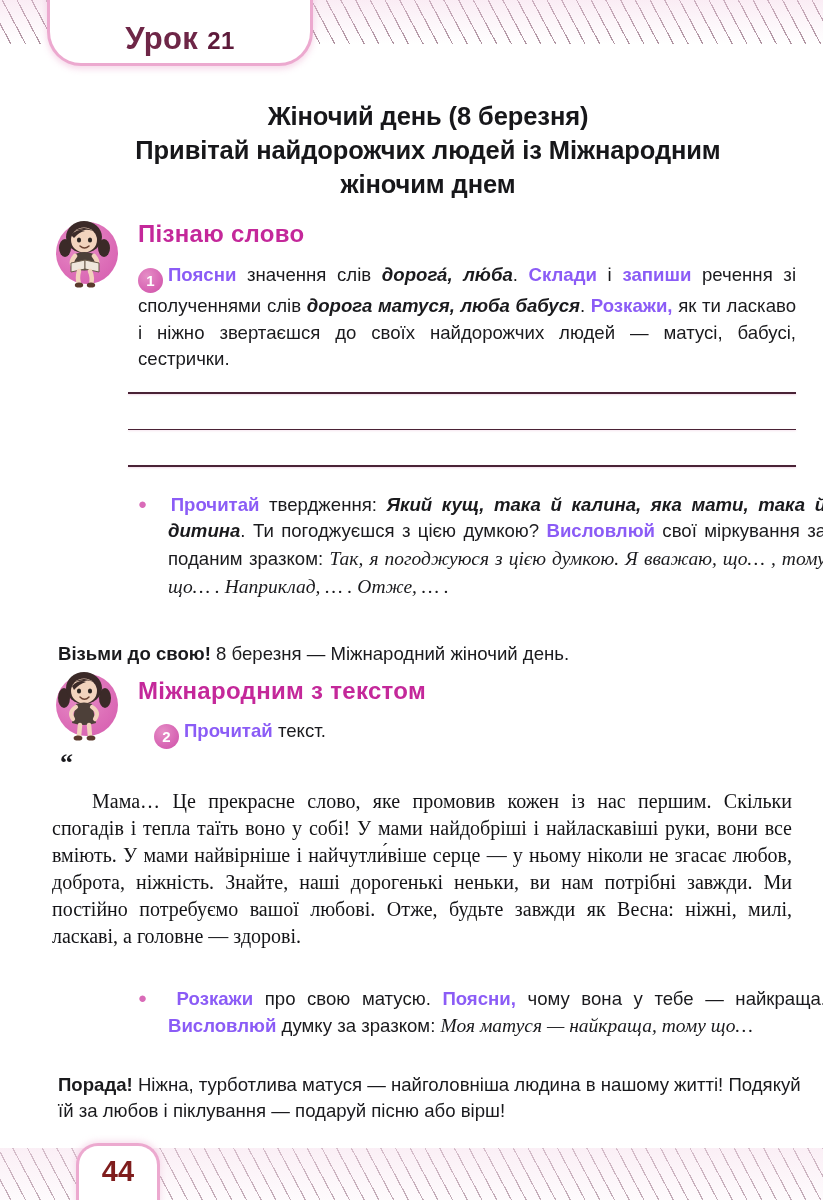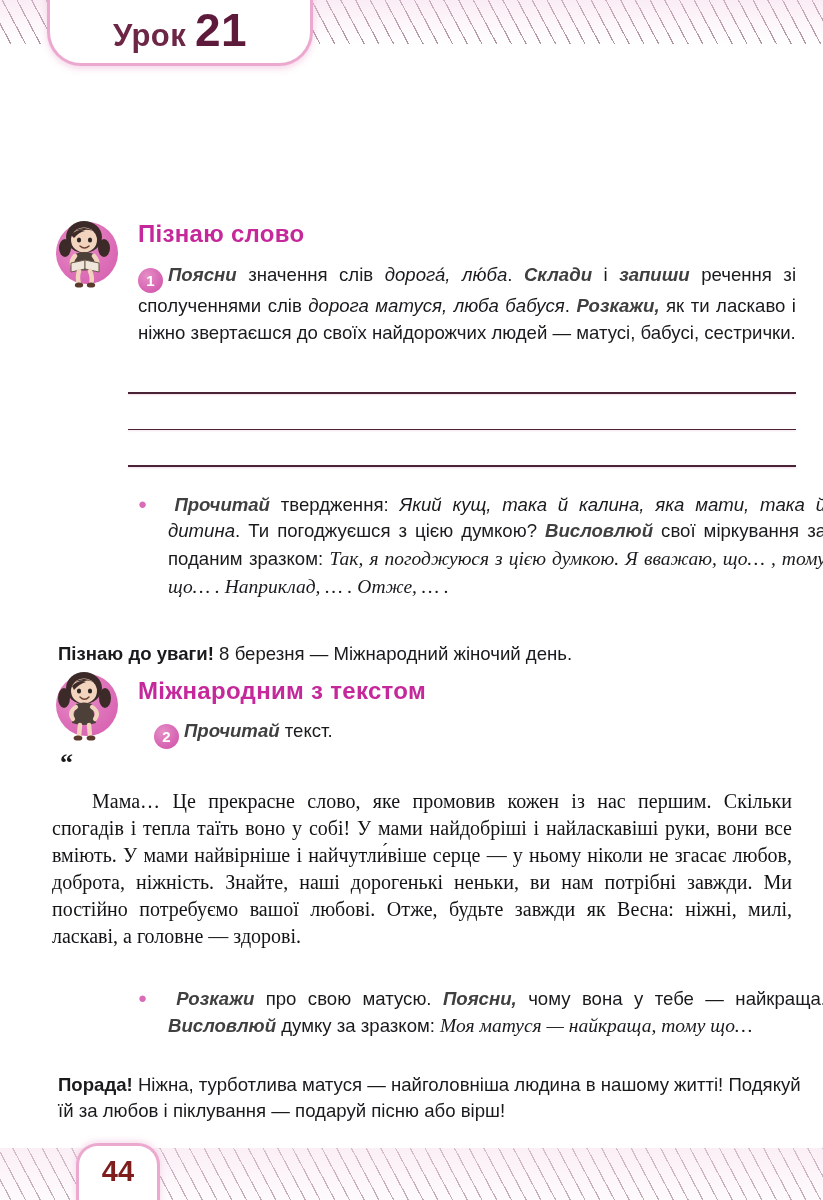--- a/index.html
+++ b/index.html
@@ -77,21 +77,21 @@
     box-sizing: border-box;
   }
   .lesson-badge-text {
     font-size: 31px;
     font-weight: bold;
     color: #6e2647;
     letter-spacing: 0.4px;
     white-space: nowrap;
   }
   .lesson-badge-text .num {
-    font-size: 46px;
+    font-size: 24px;
     color: #5d1a3a;
   }
 
   
   .page-title {
     position: absolute;
     left: 58px;
     top: 100px;
     width: 740px;
     text-align: center;
@@ -150,27 +150,26 @@
 
   
   .block {
     position: absolute;
     font-size: 18.6px;
     line-height: 1.425;
     color: #1a1a1d;
     text-align: justify;
   }
   .kw {
-    color: #404040;
-    font-weight: bold;
-    font-style: italic;
+    color: #8b5cf6;
+    font-weight: bold;
   }
   .it {
     font-style: italic;
-    font-weight: normal;
+    font-weight: bold;
   }
   .serif-it {
     font-family: "Liberation Serif", serif;
     font-style: italic;
     font-size: 19.5px;
   }
   .bullet {
     color: #d96bb8;
     font-size: 15px;
     vertical-align: 2px;
@@ -257,20 +256,25 @@
 
 <div class="page">
 
   <div class="stripe-band stripe-top"></div>
   <div class="stripe-top-tint"></div>
 
   <div class="lesson-badge">
     <div class="lesson-badge-text"><span>Урок</span> <span class="num">21</span></div>
   </div>
 
+  <div class="page-title">
+    <div>Жіночий день (8 березня)</div>
+    <div>Привітай найдорожчих людей із Міжнародним</div>
+    <div>жіночим днем</div>
+  </div>
 
   <div class="mascot" style="left:52px; top:216px;">
     <div class="disc"></div>
     <svg width="74" height="74" viewBox="0 0 74 74">
       <g>
 
         <ellipse cx="13" cy="32" rx="6" ry="9" fill="#3b2a28"></ellipse>
         <ellipse cx="52" cy="32" rx="6" ry="9" fill="#3b2a28"></ellipse>
 
         <ellipse cx="32" cy="21" rx="18" ry="16" fill="#3b2a28"></ellipse>
@@ -314,21 +318,21 @@
     <div class="write-line"></div>
     <div class="write-line"></div>
     <div class="write-line"></div>
   </div>
 
   <div class="block hanging" style="left:138px; top:492px; width:658px;">
     <span class="bullet">●</span>&nbsp; <span class="kw">Прочитай</span><span> твердження: </span><span class="it">Який кущ, така й калина, яка мати, така й дитина</span><span>. Ти погоджуєшся з цією думкою? </span><span class="kw">Висловлюй</span><span> свої міркування за поданим зразком: </span><span class="serif-it">Так, я погоджуюся з цією думкою. Я вважаю, що… , тому що… . Наприклад, … . Отже, … .</span>
   </div>
 
   <div class="note" style="left:58px; top:641px; width:740px;">
-    <b>Пізнаю до уваги!</b><span> 8 березня — Міжнародний жіночий день.</span>
+    <b>Візьми до свою!</b><span> 8 березня — Міжнародний жіночий день.</span>
   </div>
 
   <div class="mascot" style="left:52px; top:668px;">
     <div class="disc"></div>
     <svg width="74" height="74" viewBox="0 0 74 74">
       <g>
 
         <ellipse cx="12" cy="30" rx="6" ry="10" fill="#3b2a28"></ellipse>
         <ellipse cx="53" cy="30" rx="6" ry="10" fill="#3b2a28"></ellipse>
 

